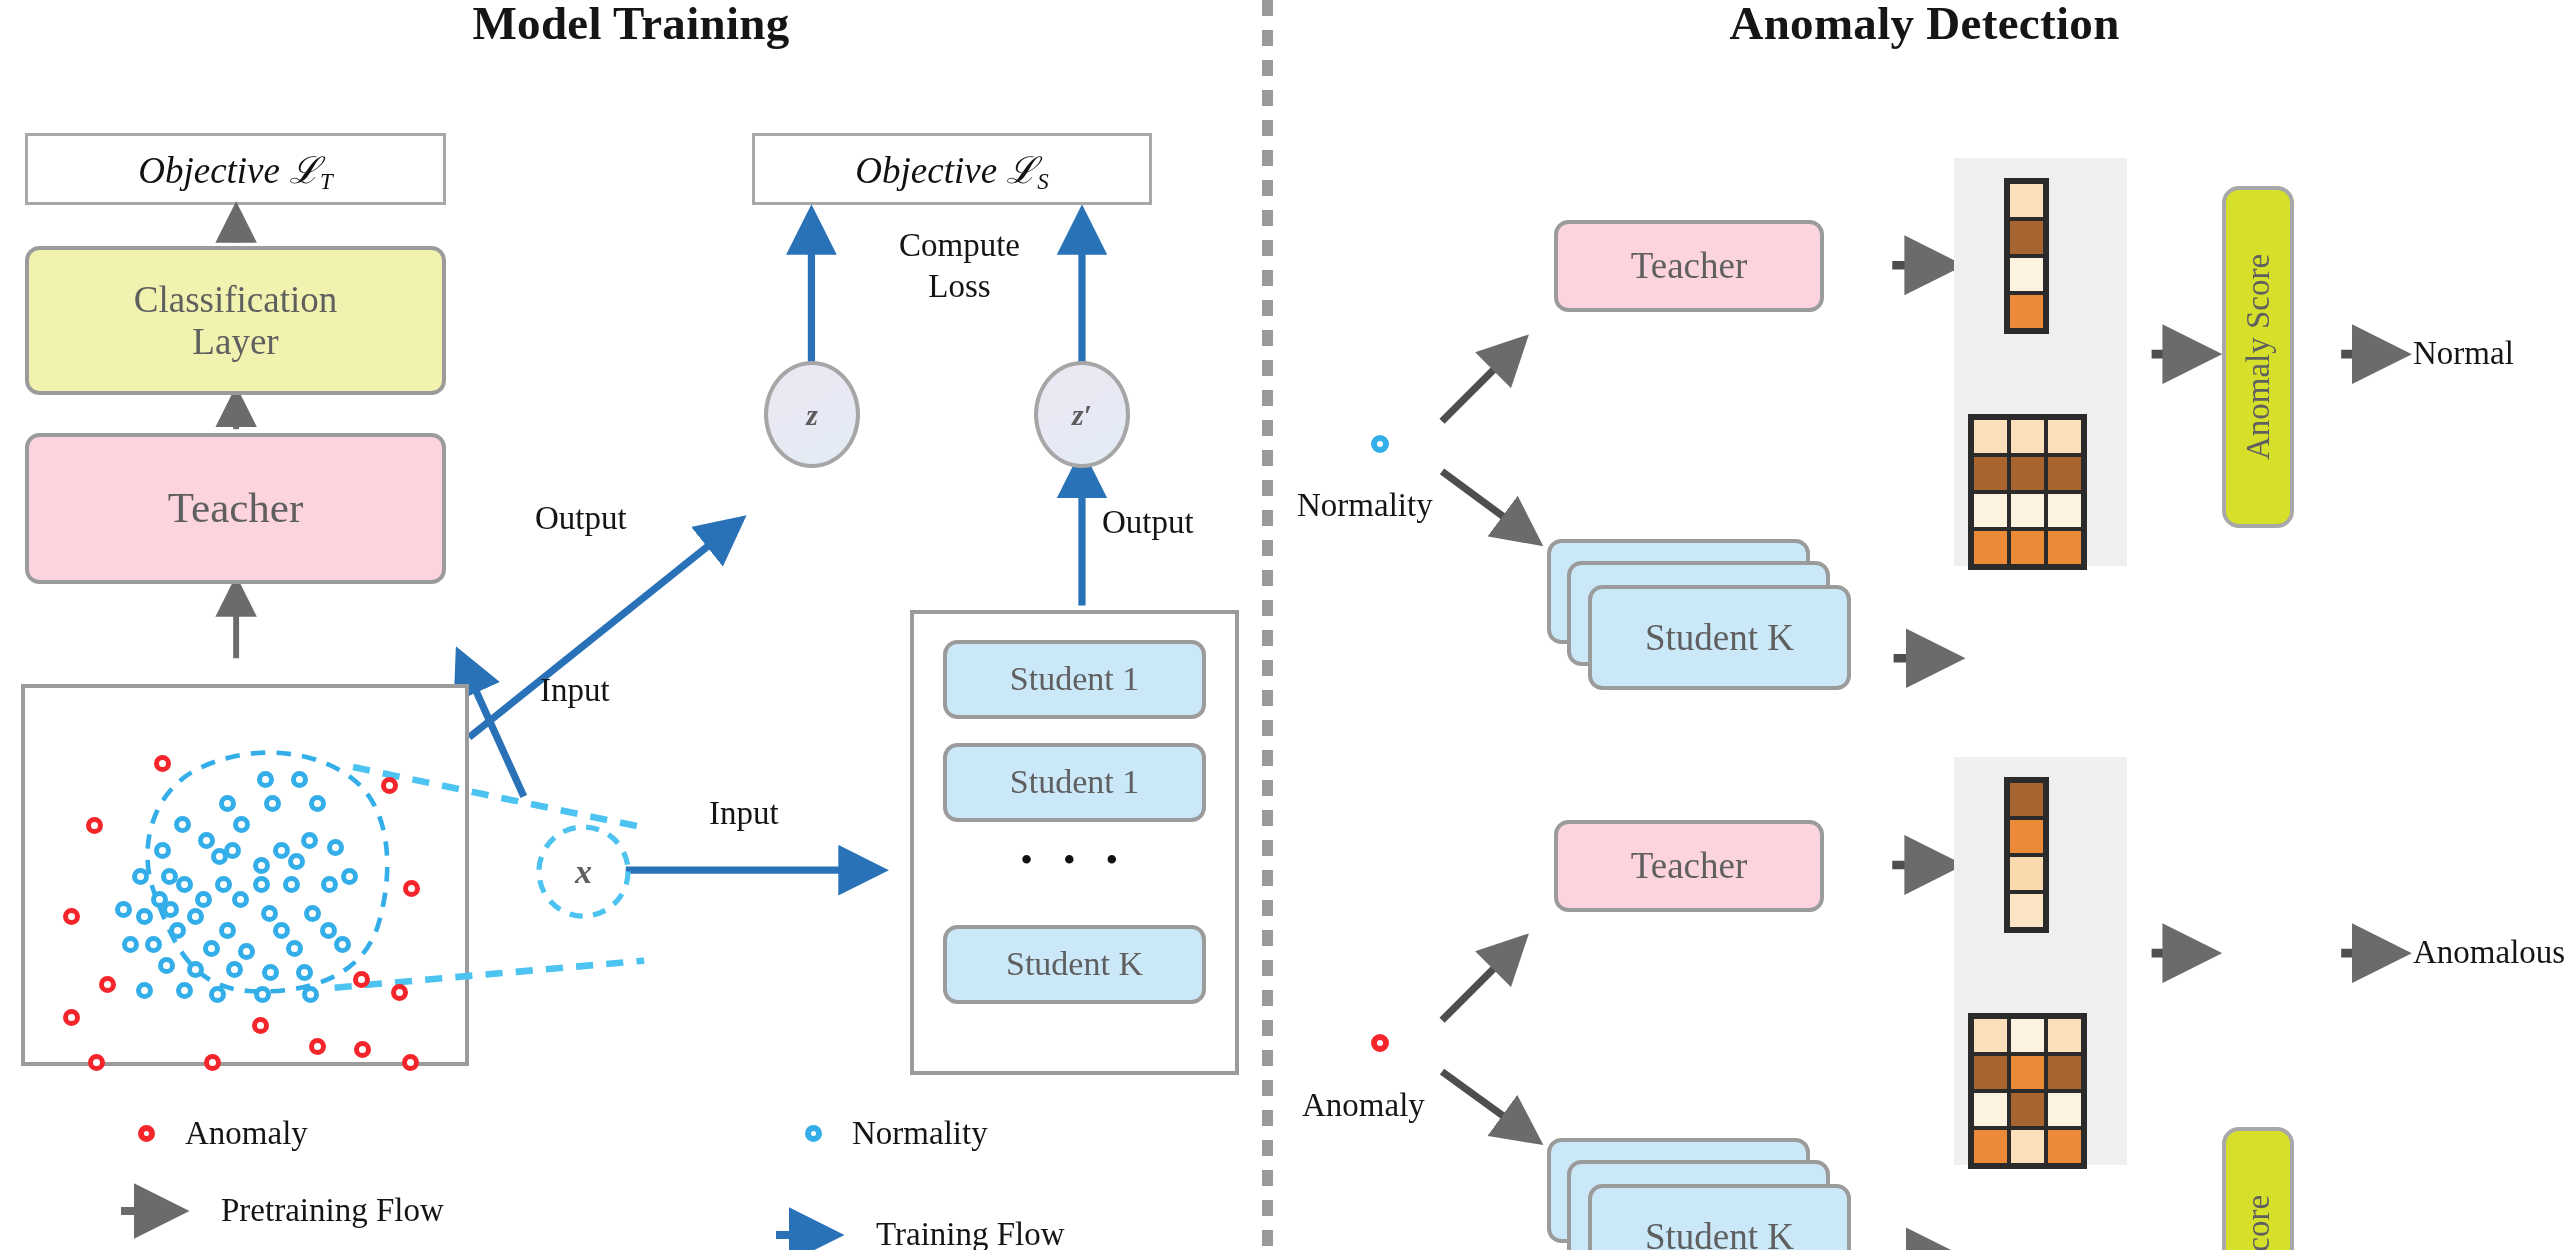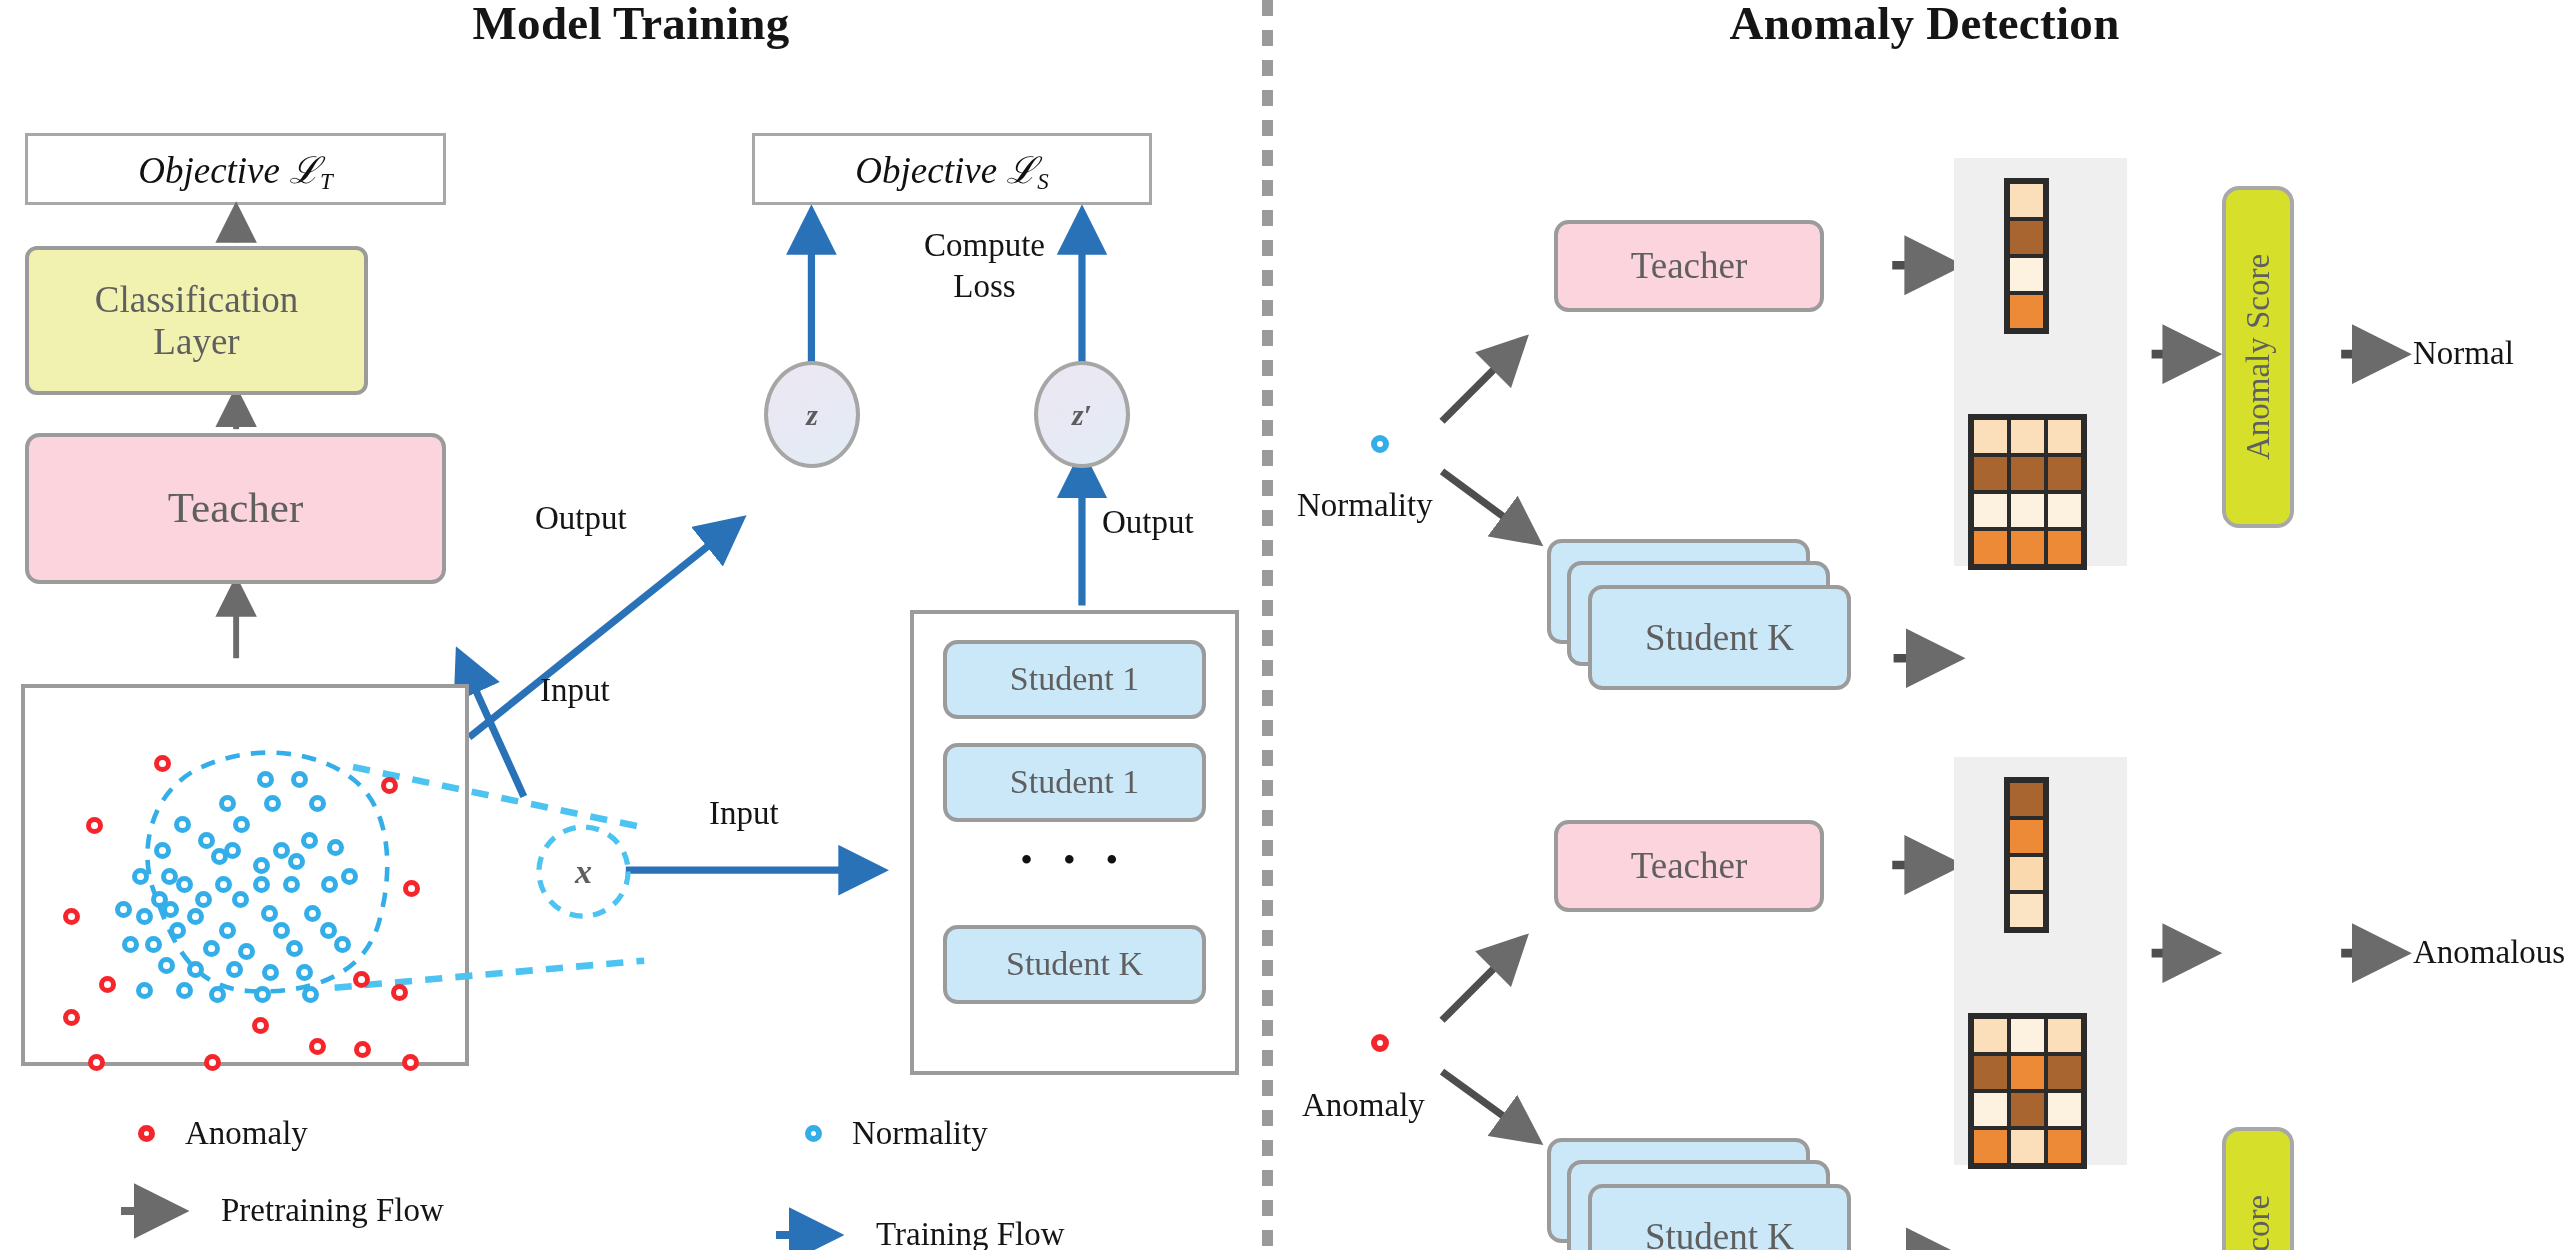--- a/index.html
+++ b/index.html
@@ -100,21 +100,21 @@
 
   <line x1="950" y1="1322" x2="1330" y2="1322" stroke="#2a72b8" stroke-width="11" marker-end="url(#ba)"></line>
 
   <line x1="1643" y1="920" x2="1643" y2="700" stroke="#2a72b8" stroke-width="11" marker-end="url(#ba)"></line>
 
   <line x1="1232" y1="600" x2="1232" y2="330" stroke="#2a72b8" stroke-width="11" marker-end="url(#ba)"></line>
 
   <line x1="1643" y1="600" x2="1643" y2="330" stroke="#2a72b8" stroke-width="11" marker-end="url(#ba)"></line>
 </svg>
 
-<div class="abs rbox" style="left:25px;top:246px;width:343px;height:149px;background:#f2f2b0;border-radius:12px;">
+<div class="abs rbox" style="left:25px;top:246px;width:421px;height:149px;background:#f2f2b0;">
   <span style="white-space:pre-line;">Classification
 Layer</span>
 </div>
 
 <div class="abs rbox" style="left:25px;top:433px;width:421px;height:151px;background:#fbd4de;font-size:43px;">
   <span>Teacher</span>
 </div>
 
 <div class="abs scatter" style="left:21px;top:684px;width:448px;height:382px;">
 
@@ -203,21 +203,21 @@
     <circle cx="74" cy="74" r="68" fill="none" stroke="#4cc3f0" stroke-width="8" stroke-dasharray="20 16"></circle>
   </svg>
   <div class="abs" style="left:0;top:0;width:97px;height:97px;display:flex;align-items:center;justify-content:center;
               font-size:34px;font-style:italic;font-weight:bold;color:#5f5f5f;">x</div>
 </div>
 
 <div class="abs obj-box" style="left:752px;top:133px;width:400px;height:72px;">
   <span><span class="cal">Objective ℒ</span><span class="sub">S</span></span>
 </div>
 
-<div class="abs lbl-c" style="left:879px;top:225px;width:211px;white-space:pre-line;line-height:1.25;">Compute
+<div class="abs lbl-c" style="left:854px;top:225px;width:211px;white-space:pre-line;line-height:1.25;">Compute
 Loss</div>
 
 <div class="abs zb" style="left:764px;top:361px;width:96px;height:107px;">
   <span style="font-style:italic;">z</span>
 </div>
 
 <div class="abs zb" style="left:1034px;top:361px;width:96px;height:107px;">
   <span style="font-style:italic;">z′</span>
 </div>
 

